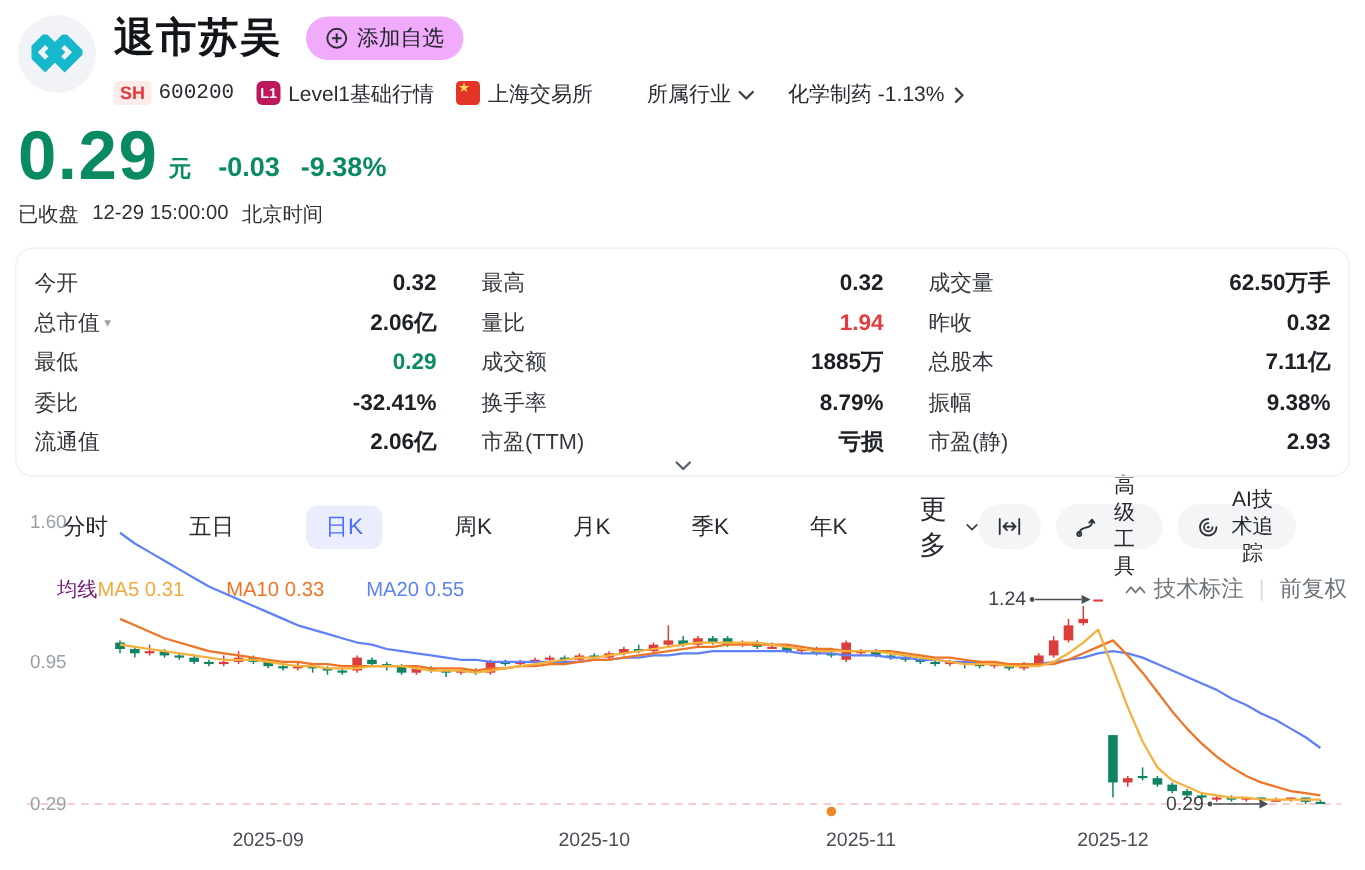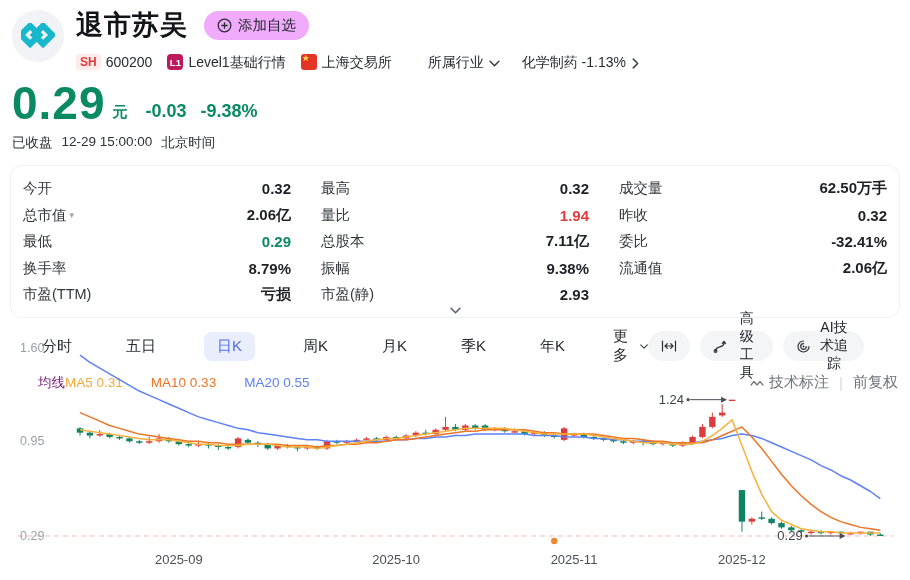--- a/index.html
+++ b/index.html
@@ -8,21 +8,21 @@
 
   
   .hdr{display:flex;align-items:flex-start;padding:10px 0 0 12px;}
   .logo{width:52px;height:52px;border-radius:50%;background:#f1f3f6;display:flex;align-items:center;justify-content:center;flex:0 0 52px;}
   .hdr-text{margin-left:12px;flex:1;}
   .title-row{display:flex;align-items:center;}
   .stock-title{margin:0;font-size:27px;font-weight:800;color:#111418;letter-spacing:1px;line-height:30px;}
   .add-btn{display:flex;align-items:center;gap:6px;margin-left:16px;background:#f0abfc;border:none;border-radius:16px;padding:5px 13px;font-size:14.5px;color:#22252a;cursor:pointer;}
   .meta-row{display:flex;align-items:flex-start;margin-top:14px;font-size:14px;color:#272b31;}
   .badge-sh{background:#fdeaea;color:#e23a3a;font-size:12px;font-weight:700;border-radius:3px;padding:1px 4px;margin-right:5px;}
-  .code{margin-right:15px;}
+  .code{margin-right:15px;font-family:Liberation Mono, monospace;}
   .badge-l1{width:16px;height:16px;border-radius:4px;background:#be185d;color:#fff;font-size:9.5px;font-weight:700;display:flex;align-items:center;justify-content:center;margin-right:5px;}
   .lvl{margin-right:15px;}
   .flag{width:16px;height:16px;border-radius:3px;background:#e23525;position:relative;margin-right:5px;flex:0 0 16px;}
   .flag .star{position:absolute;left:1px;top:-1px;color:#ffd84d;font-size:9px;}
   .exch{margin-right:36px;}
   .industry-lbl{display:flex;align-items:center;gap:5px;margin-right:22px;cursor:pointer;}
   .industry-val{display:flex;align-items:center;gap:6px;cursor:pointer;}
   .chev{width:11px;height:7px;}
   .chev path, .chev-r path{stroke:#3a3f46;stroke-width:1.4;fill:none;stroke-linecap:round;stroke-linejoin:round;}
   .chev-r{width:7px;height:11px;}
@@ -45,21 +45,21 @@
   .v-green{color:#0a8a63;}
   .v-red{color:#e53b3b;}
   .tri-down{font-size:9px;color:#9aa0a8;}
   .collapse{display:flex;justify-content:center;padding:3px 0 1px 0;cursor:pointer;}
   .collapse .chev path{stroke:#55606e;}
 
   
   .tabbar{display:flex;align-items:center;margin-top:9px;padding:0 46px 0 36px;}
   .tab{font-size:15px;color:#272b31;margin-right:42px;padding:5px 6px;cursor:pointer;white-space:nowrap;}
   .tab.active{color:#4e6ef2;background:#e9edfe;border-radius:8px;padding:5px 13px;}
-  .more{display:flex;align-items:center;gap:5px;font-size:15px;color:#272b31;cursor:pointer;}
+  .more{display:flex;align-items:center;gap:5px;font-size:18px;color:#272b31;cursor:pointer;}
   .tools{margin-left:auto;display:flex;align-items:center;gap:10px;}
   .pill{display:flex;align-items:center;gap:6px;background:#f4f5f7;border:none;border-radius:16px;height:30px;padding:0 13px;font-size:14px;color:#23262b;cursor:pointer;}
   .pill svg{flex:0 0 auto;}
 
   
   .legend{display:flex;align-items:center;margin-top:8px;padding:0 12px 0 38px;font-size:13.5px;}
   .lg-cap{color:#701a75;}
   .lg-item{margin-right:28px;font-weight:500;}
   .c-ma5{color:#f3aa3c;}
   .c-ma10{color:#ee7426;}
@@ -165,20 +165,24 @@
           <span class="s-val v-red">1.94</span>
         </div>
 
       <div class="cell">
           <span class="s-lbl">昨收</span>
           <span class="s-val">0.32</span>
         </div>
       <div class="cell">
           <span class="s-lbl">最低</span>
           <span class="s-val v-green">0.29</span>
+        </div>
+      <div class="cell">
+          <span class="s-lbl">成交额</span>
+          <span class="s-val">1885万</span>
         </div>
       <div class="cell">
           <span class="s-lbl">总股本</span>
           <span class="s-val">7.11亿</span>
         </div>
       <div class="cell">
           <span class="s-lbl">委比</span>
           <span class="s-val">-32.41%</span>
         </div>
 

